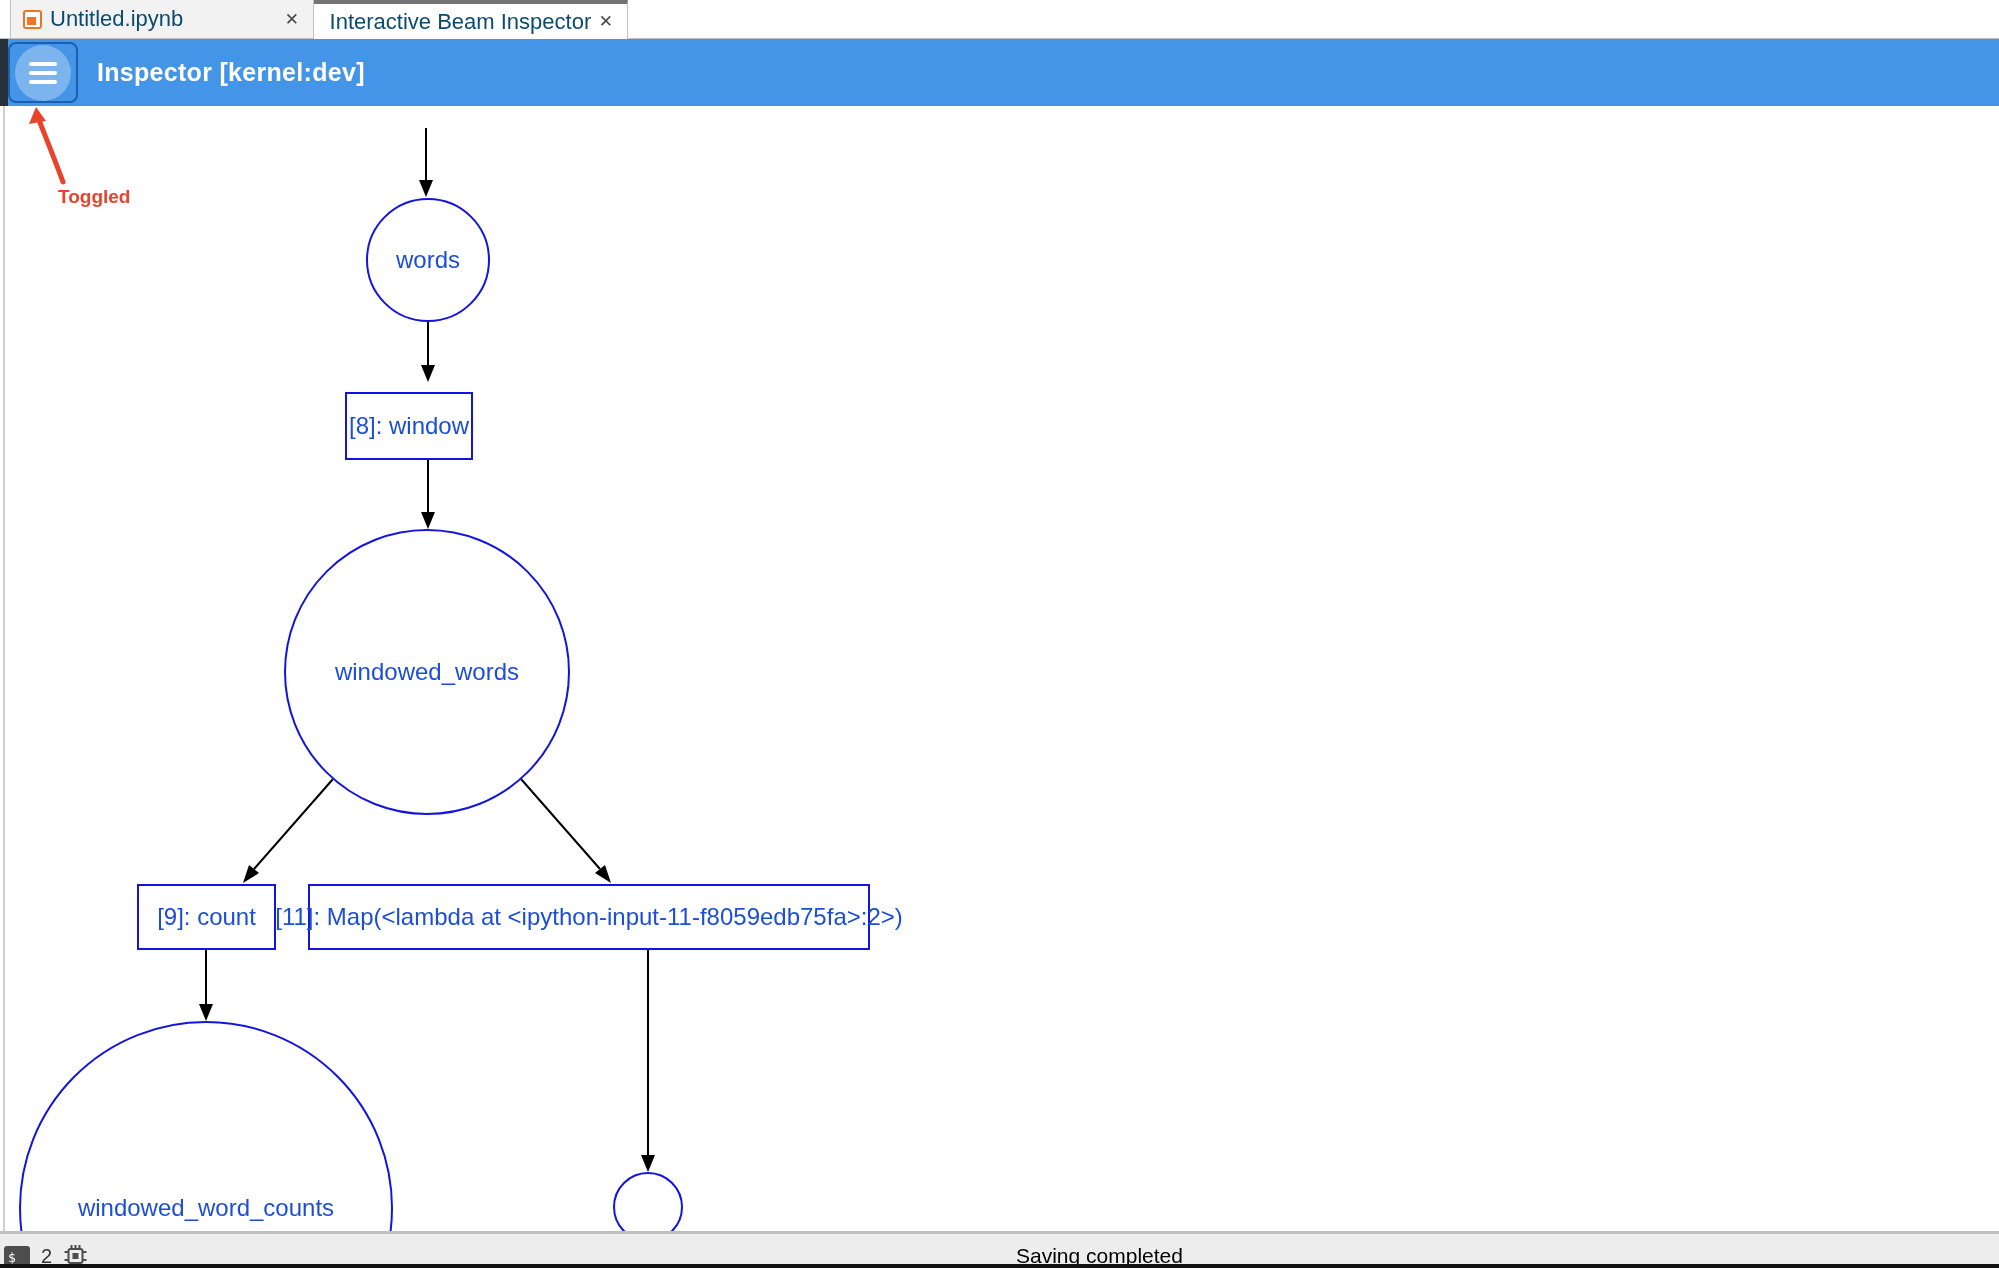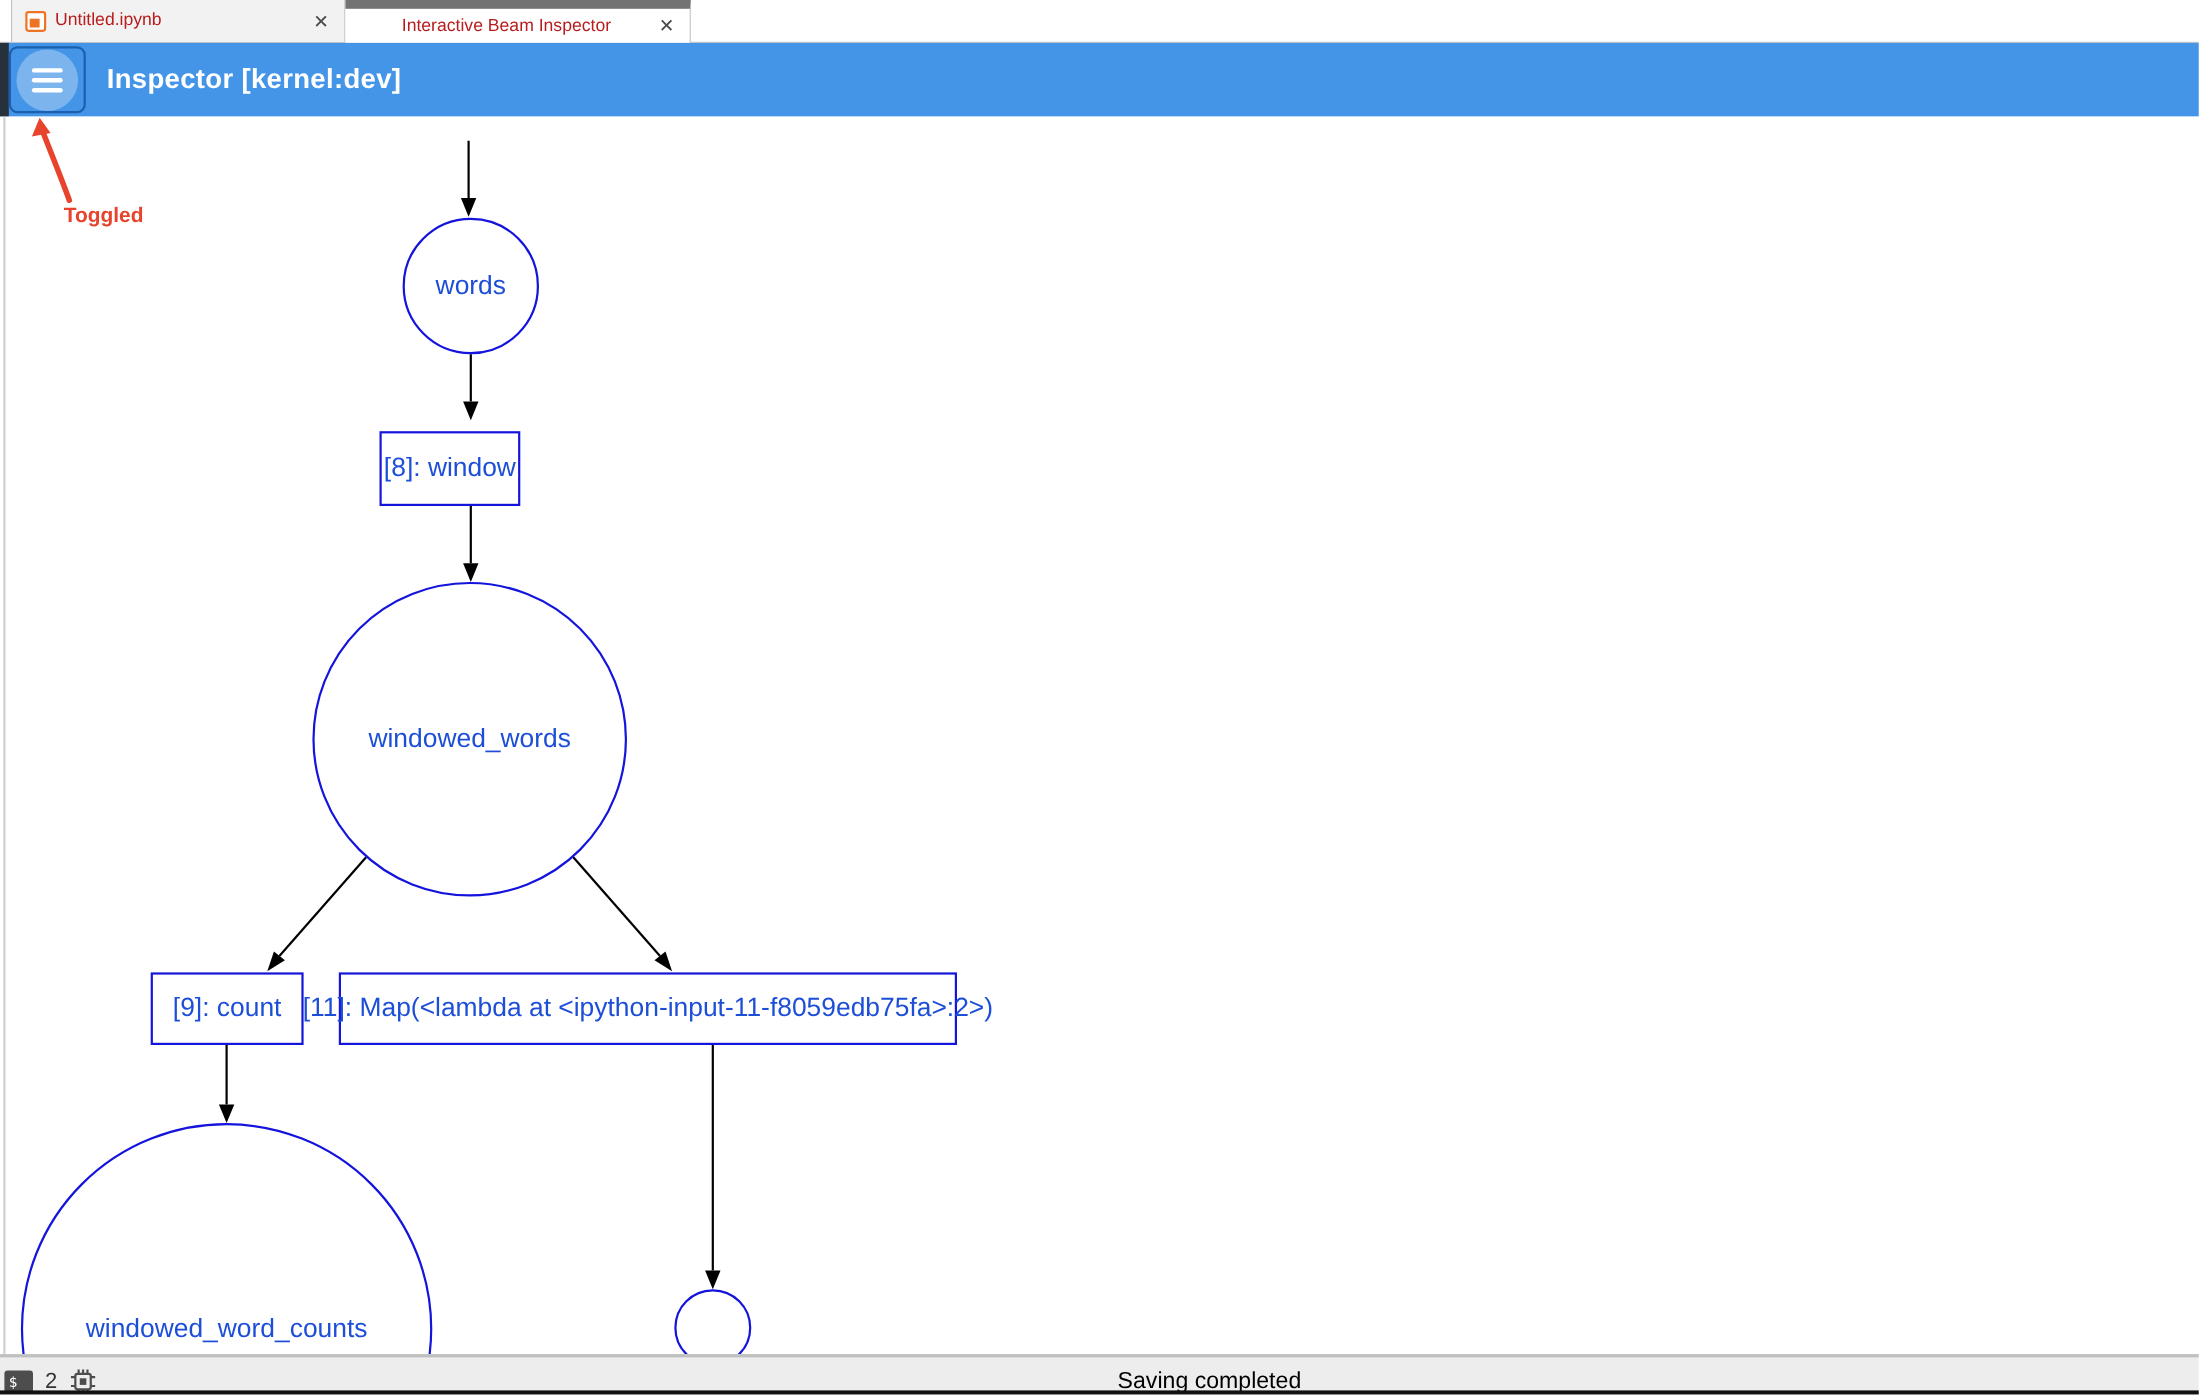--- a/index.html
+++ b/index.html
@@ -5,23 +5,23 @@
   html,body{margin:0;padding:0;background:#ffffff;}
   .screen{position:relative;width:1999px;height:1268px;overflow:hidden;
           font-family:"Liberation Sans",sans-serif;background:#fff;}
 
   
   .tabbar{position:absolute;left:0;top:0;width:1999px;height:39px;background:#ffffff;
           border-bottom:1px solid #c2c2c2;box-sizing:border-box;}
   .tab{position:absolute;top:0;height:38px;display:flex;align-items:center;box-sizing:border-box;}
   .tab.inactive{left:10px;width:304px;background:#f2f2f2;border-left:1px solid #c2c2c2;
                 border-right:1px solid #c2c2c2;padding:0 14px 0 12px;}
-  .tab.active{left:314px;width:314px;height:39px;background:#ffffff;border-top:8px solid #737373;
+  .tab.active{left:314px;width:314px;height:39px;background:#ffffff;border-top:4px solid #737373;
               border-right:1px solid #c2c2c2;padding:0 14px 0 14px;}
-  .tab-label{font-size:16px;color:#b91c1c;white-space:nowrap;}
+  .tab-label{font-size:22px;color:#0c4a6e;white-space:nowrap;}
   .tab.active .tab-label{flex:1;text-align:center;}
   .tab.inactive .tab-label{margin-left:8px;flex:1;}
   .tab-close{font-size:17px;color:#4a4a4a;margin-left:6px;cursor:pointer;}
   .nb-icon{width:19px;height:19px;border:2px solid #ee7425;border-radius:3px;box-sizing:border-box;
            position:relative;flex:none;background:#fff;}
   .nb-icon .nb-inner{position:absolute;left:2px;bottom:2px;width:9px;height:8px;background:#ee7425;}
 
   
   .appbar{position:absolute;left:0;top:39px;width:1999px;height:67px;background:#4495e7;}
   .appbar-edge{position:absolute;left:0;top:0;width:8px;height:67px;background:#26313c;}

